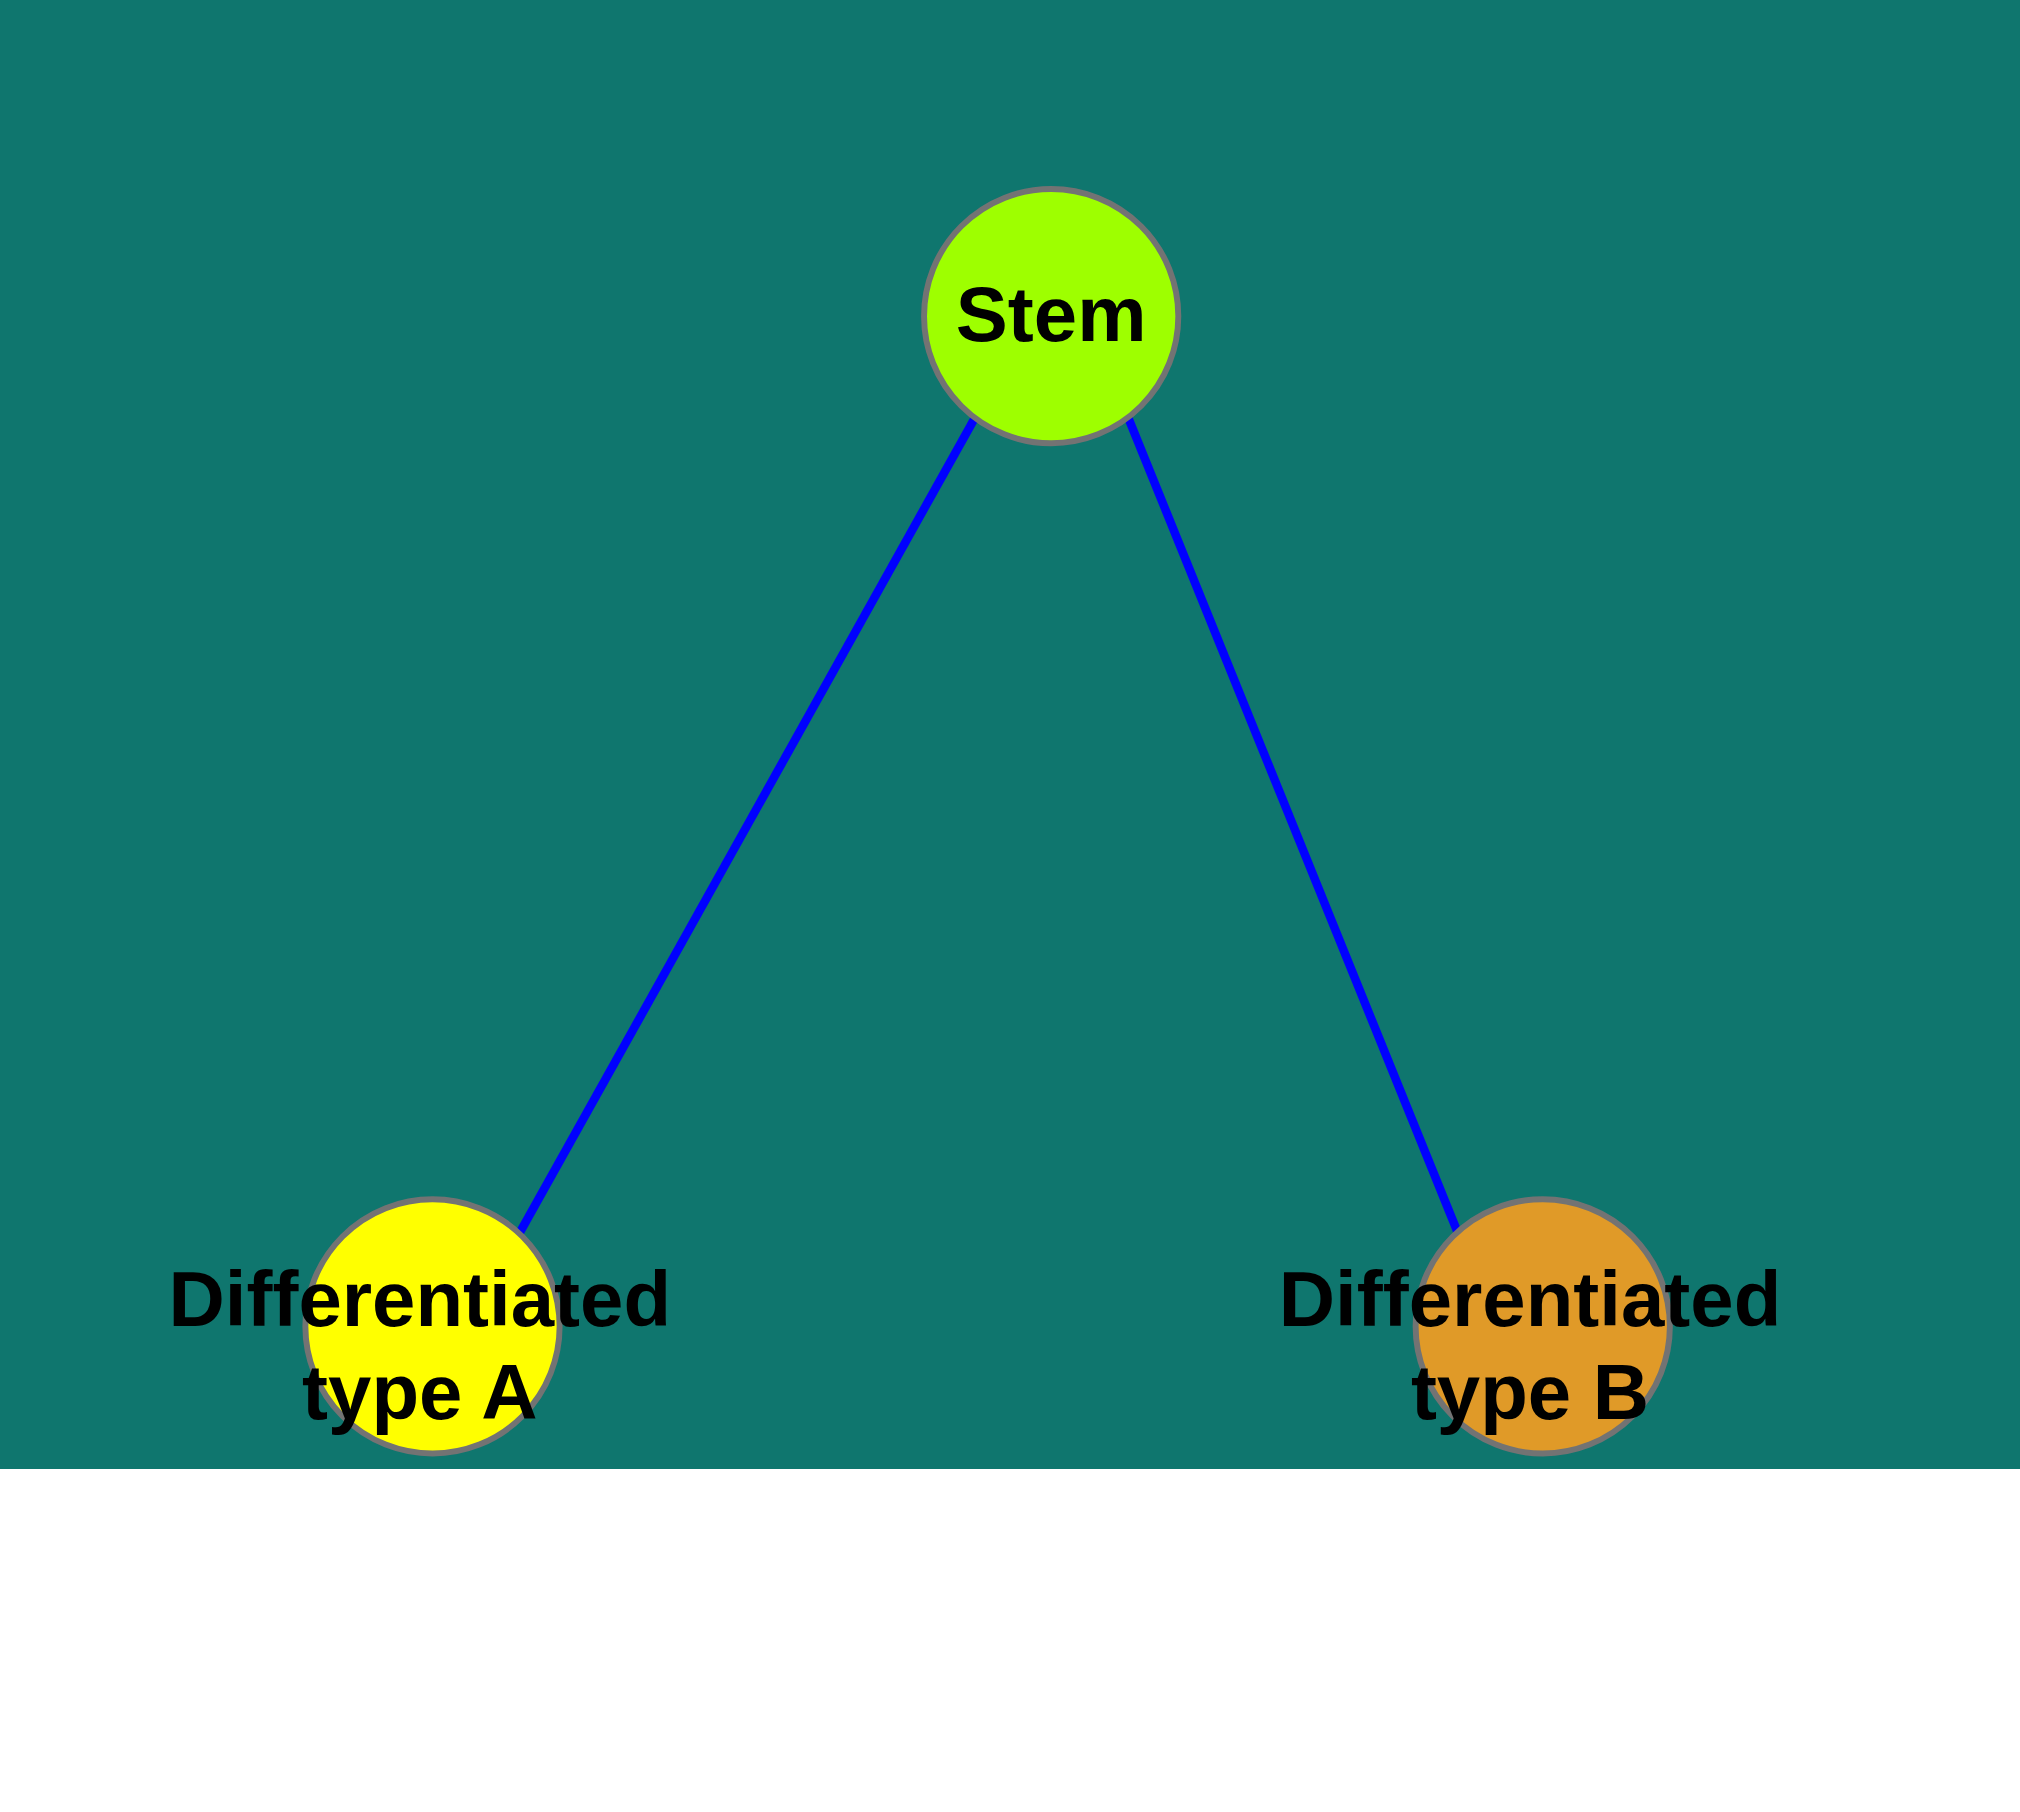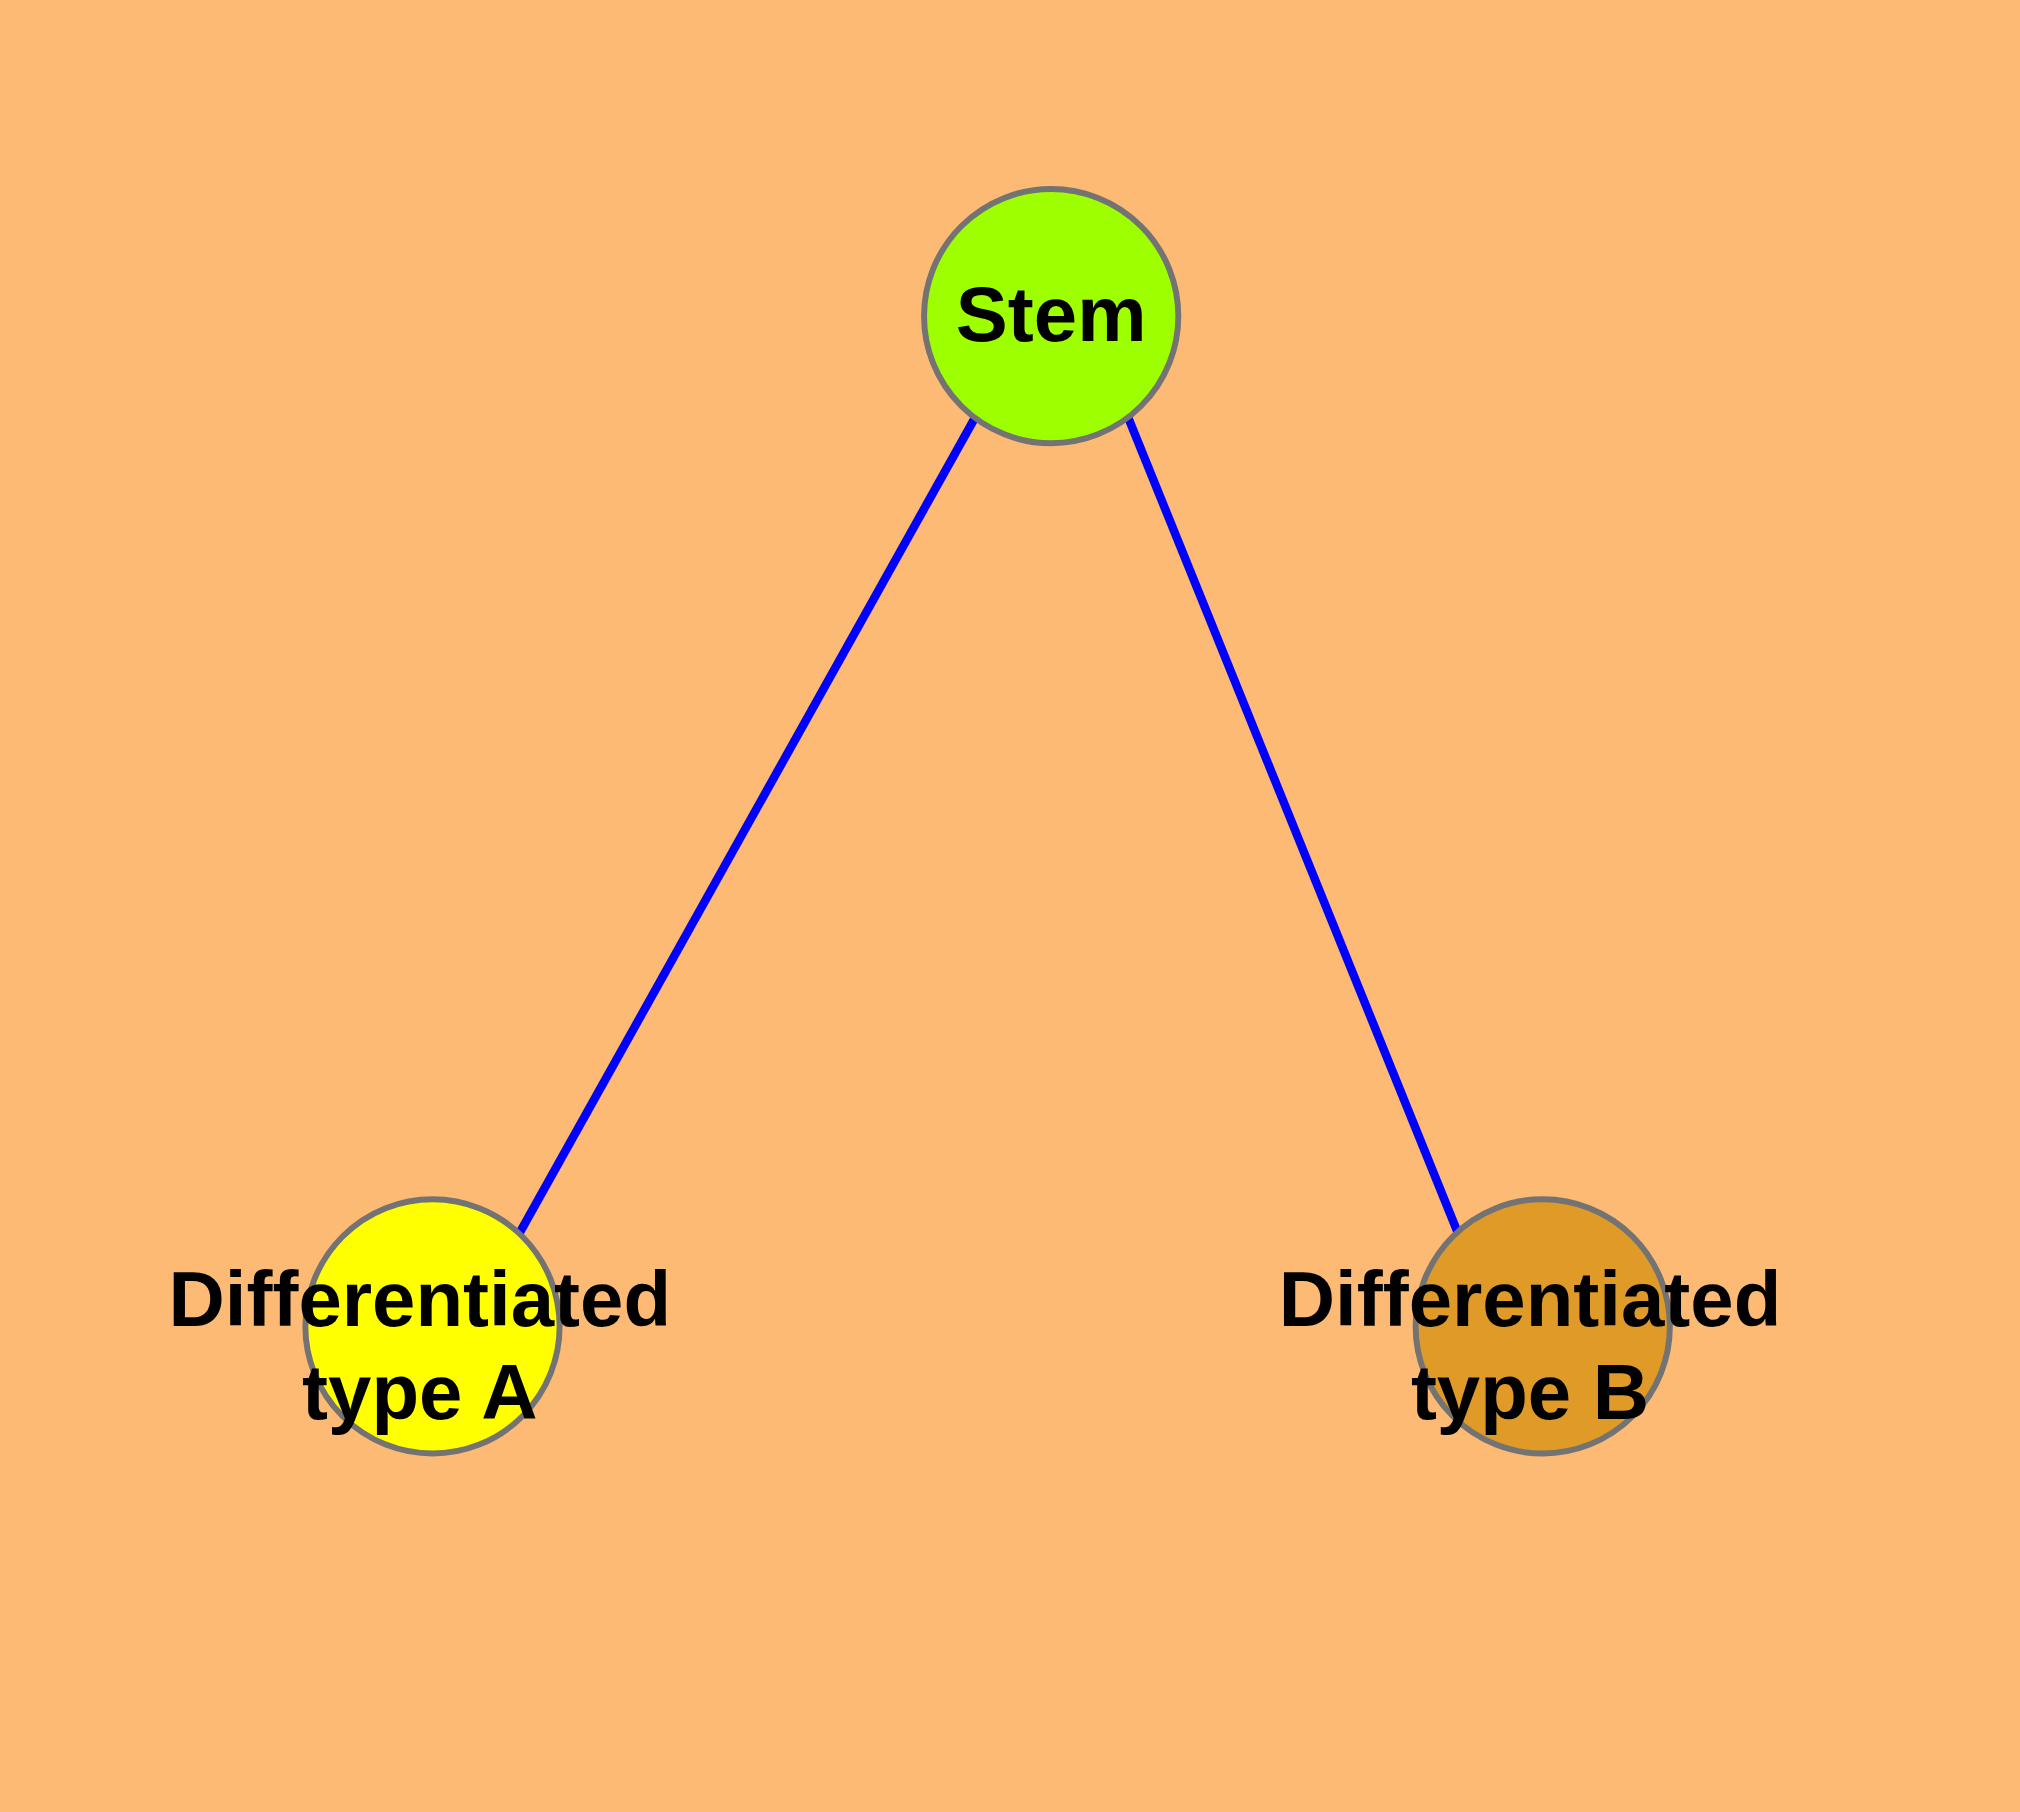--- a/index.html
+++ b/index.html
@@ -4,23 +4,23 @@
 <title>Cell differentiation graph</title>
 <style>
   html, body {
     margin: 0;
     padding: 0;
     background: #ffffff;
   }
   #canvas {
     position: relative;
     width: 2021px;
-    height: 1812px;
+    height: 1469px;
     overflow: hidden;
-    background: #fdba74;
+    background: #0f766e;
     font-family: "Liberation Sans", sans-serif;
   }
   #graph-svg {
     position: absolute;
     left: 0;
     top: 0;
     width: 2021px;
     height: 1812px;
     display: block;
   }

